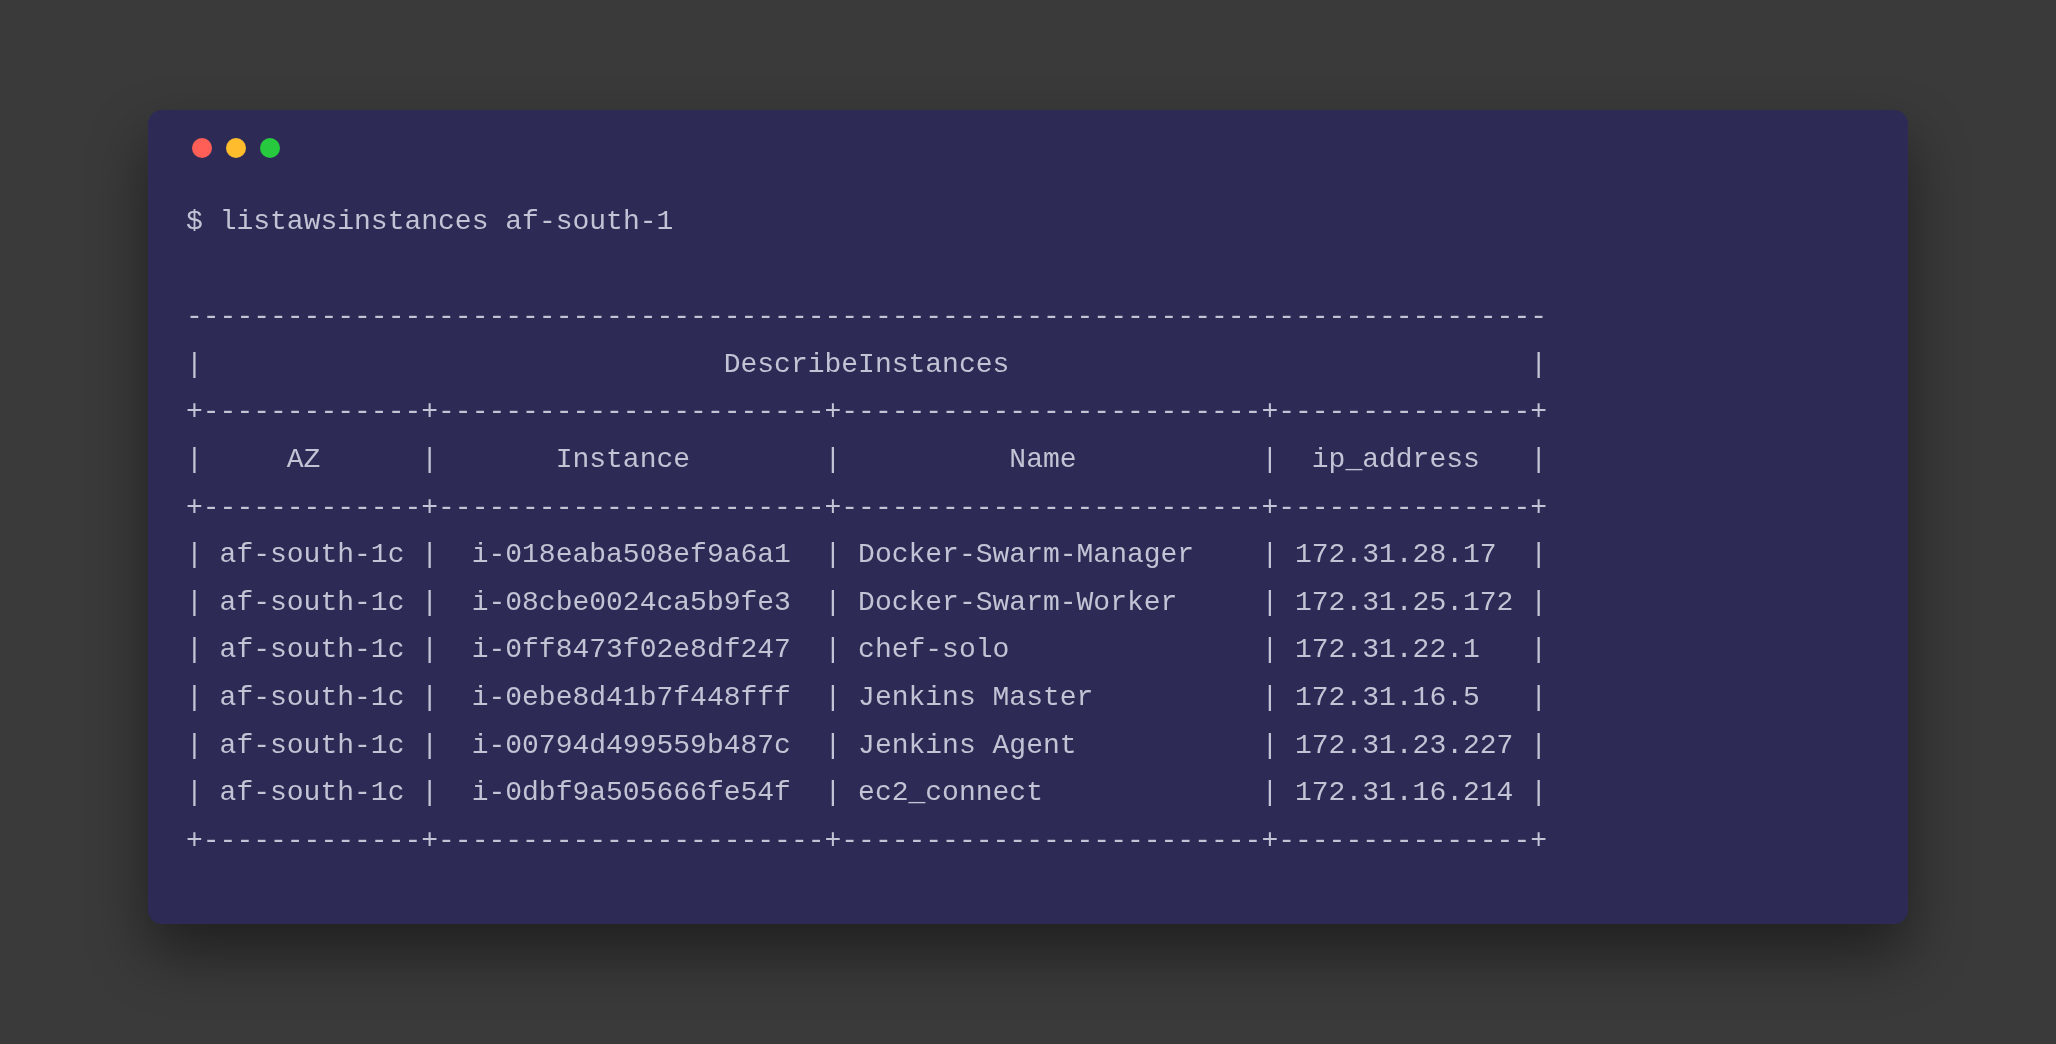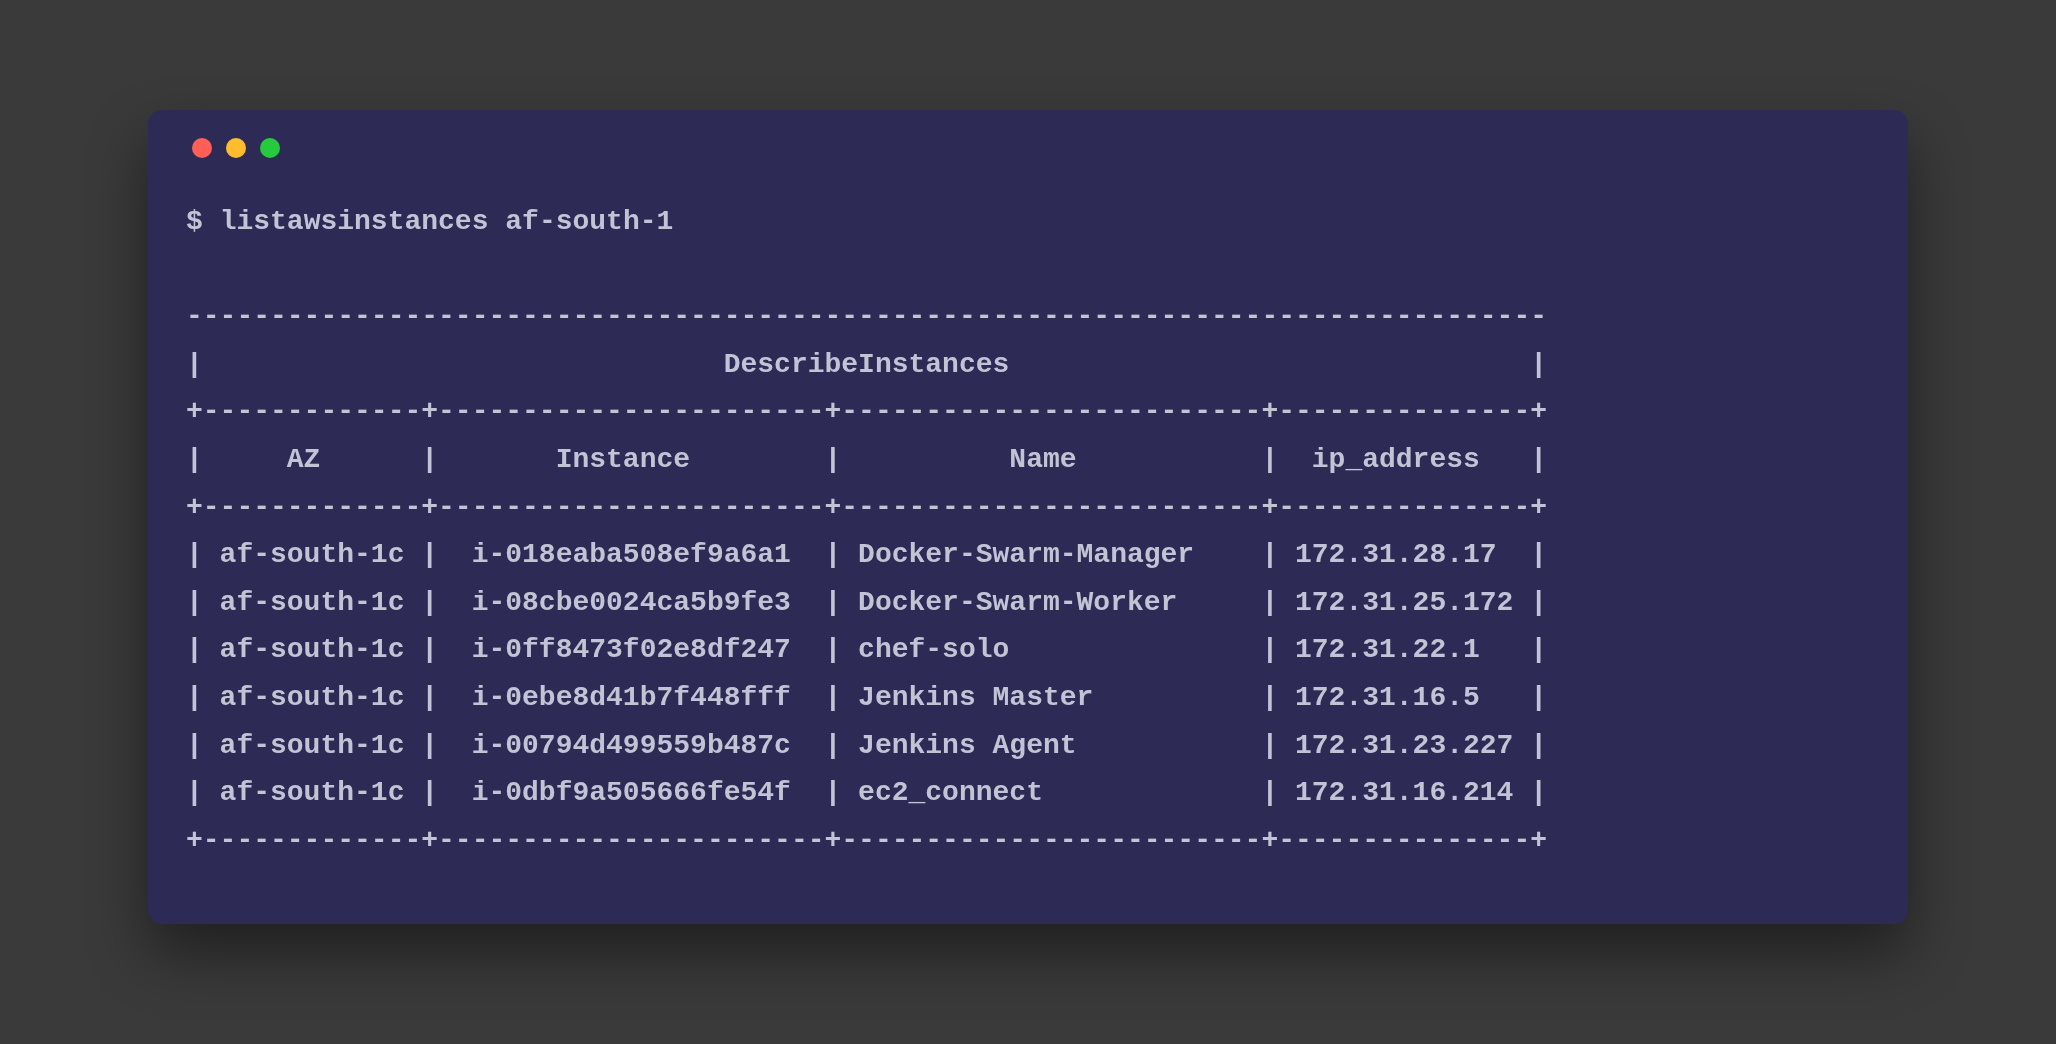--- a/index.html
+++ b/index.html
@@ -1,15 +1,15 @@
 <!DOCTYPE html>
 <html><head>
 <meta charset="utf-8">
 <style>
-  * { margin: 0; padding: 0; box-sizing: border-box; font-weight: bold; }
+  * { margin: 0; padding: 0; box-sizing: border-box; }
   body {
     background: #3a3a3a;
     width: 2056px;
     height: 1044px;
     display: flex;
     align-items: flex-start;
     justify-content: center;
     padding-top: 110px;
   }
   .terminal-window {

